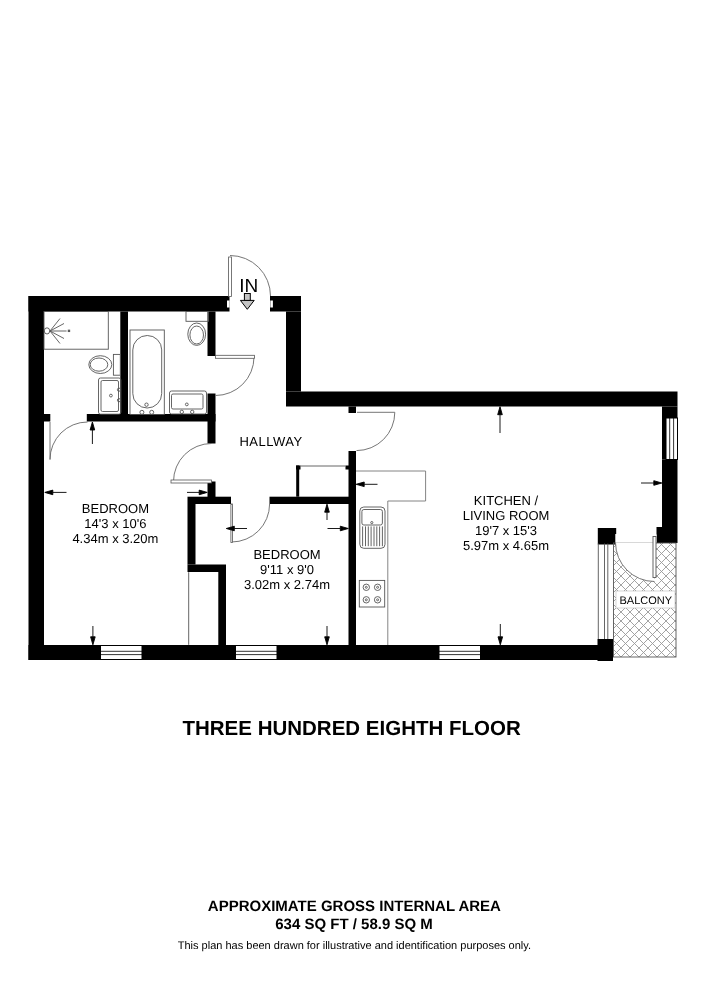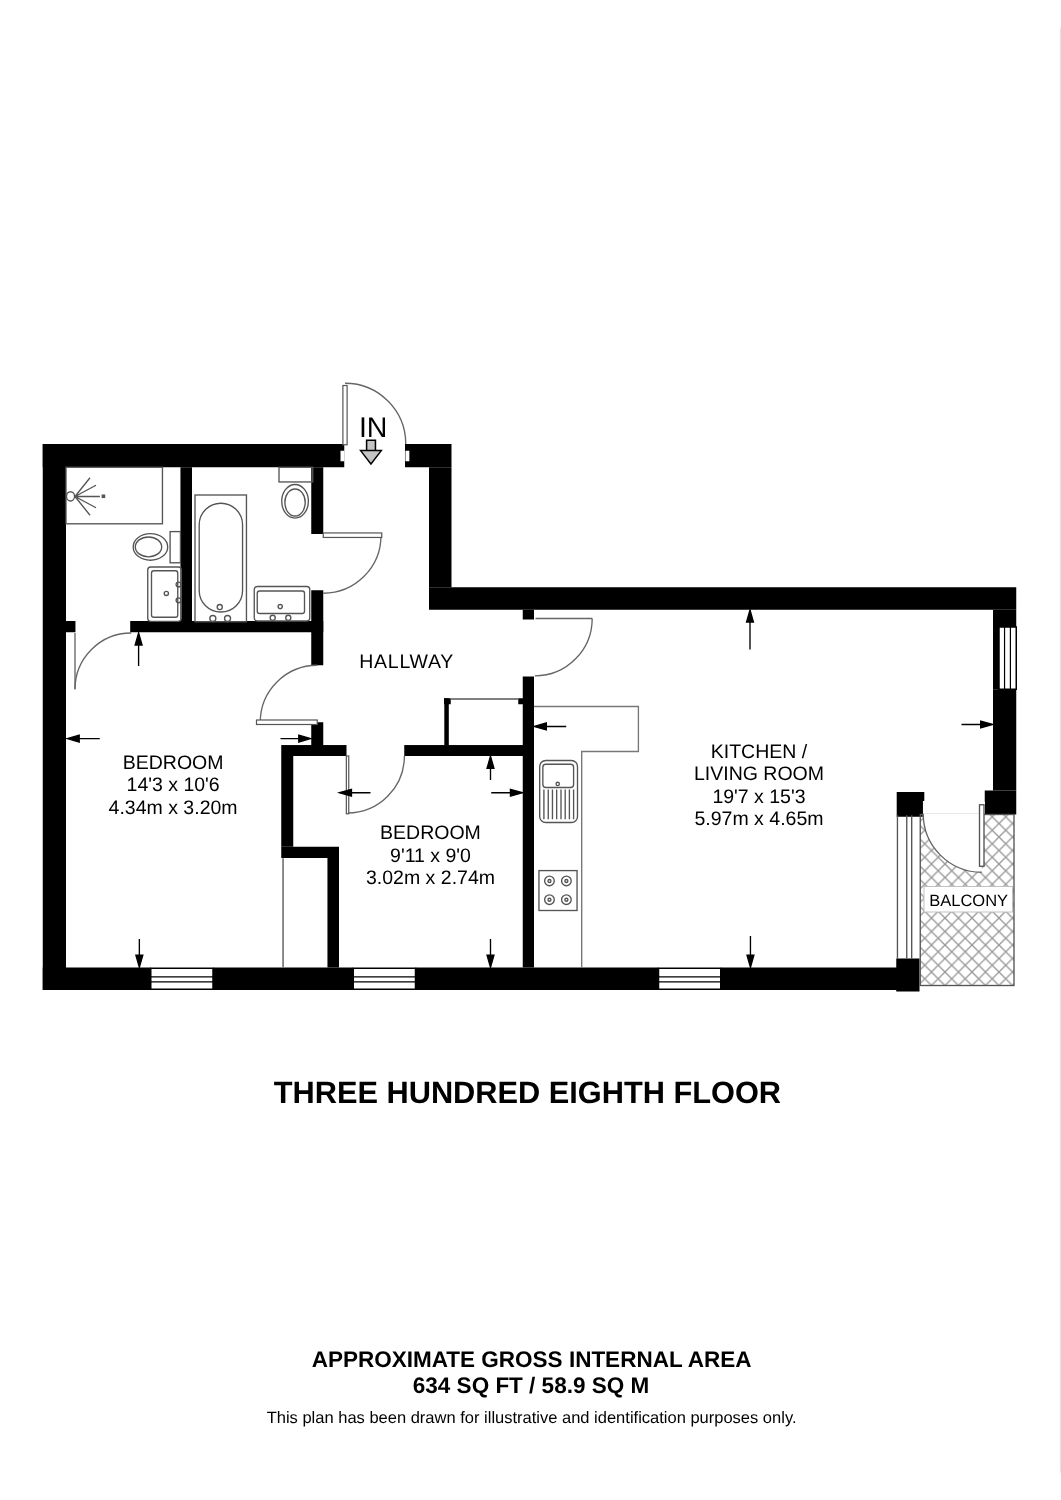--- a/index.html
+++ b/index.html
@@ -1,16 +1,16 @@
 <!DOCTYPE html>
 <html><head>
 <meta charset="utf-8">
 <style>
 html,body{margin:0;padding:0;background:#fff;}
-#page{position:relative;width:707px;height:1000px;background:#4d7c0f;font-family:"Liberation Sans",sans-serif;filter:grayscale(1);border-radius:20px;}
+#page{position:relative;width:707px;height:1000px;background:#e5e5e5;font-family:"Liberation Sans",sans-serif;filter:grayscale(1);border-radius:20px;}
 svg{position:absolute;top:0;left:0;}
 </style>
 </head>
 <body>
 <div id="page">
 <svg width="707" height="1000" viewBox="0 0 707 1000">
 <defs>
 <pattern id="hx" width="9.0" height="9.0" patternUnits="userSpaceOnUse">
 <path d="M0,0 L9,9 M9,0 L0,9" stroke="#999" stroke-width="0.9" fill="none"></path>
 </pattern>

